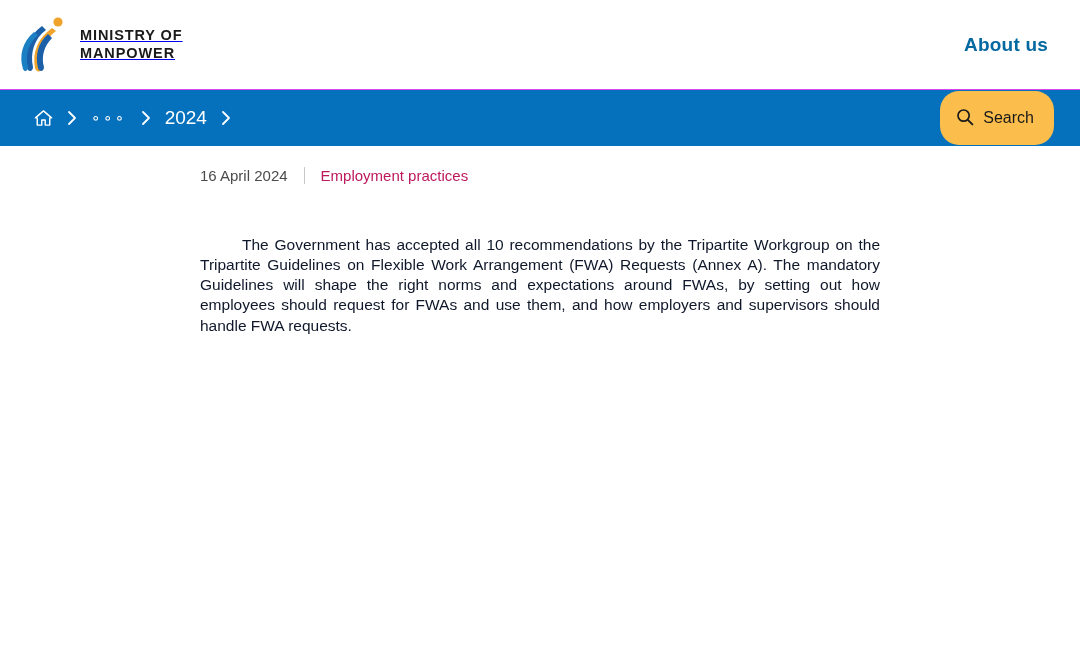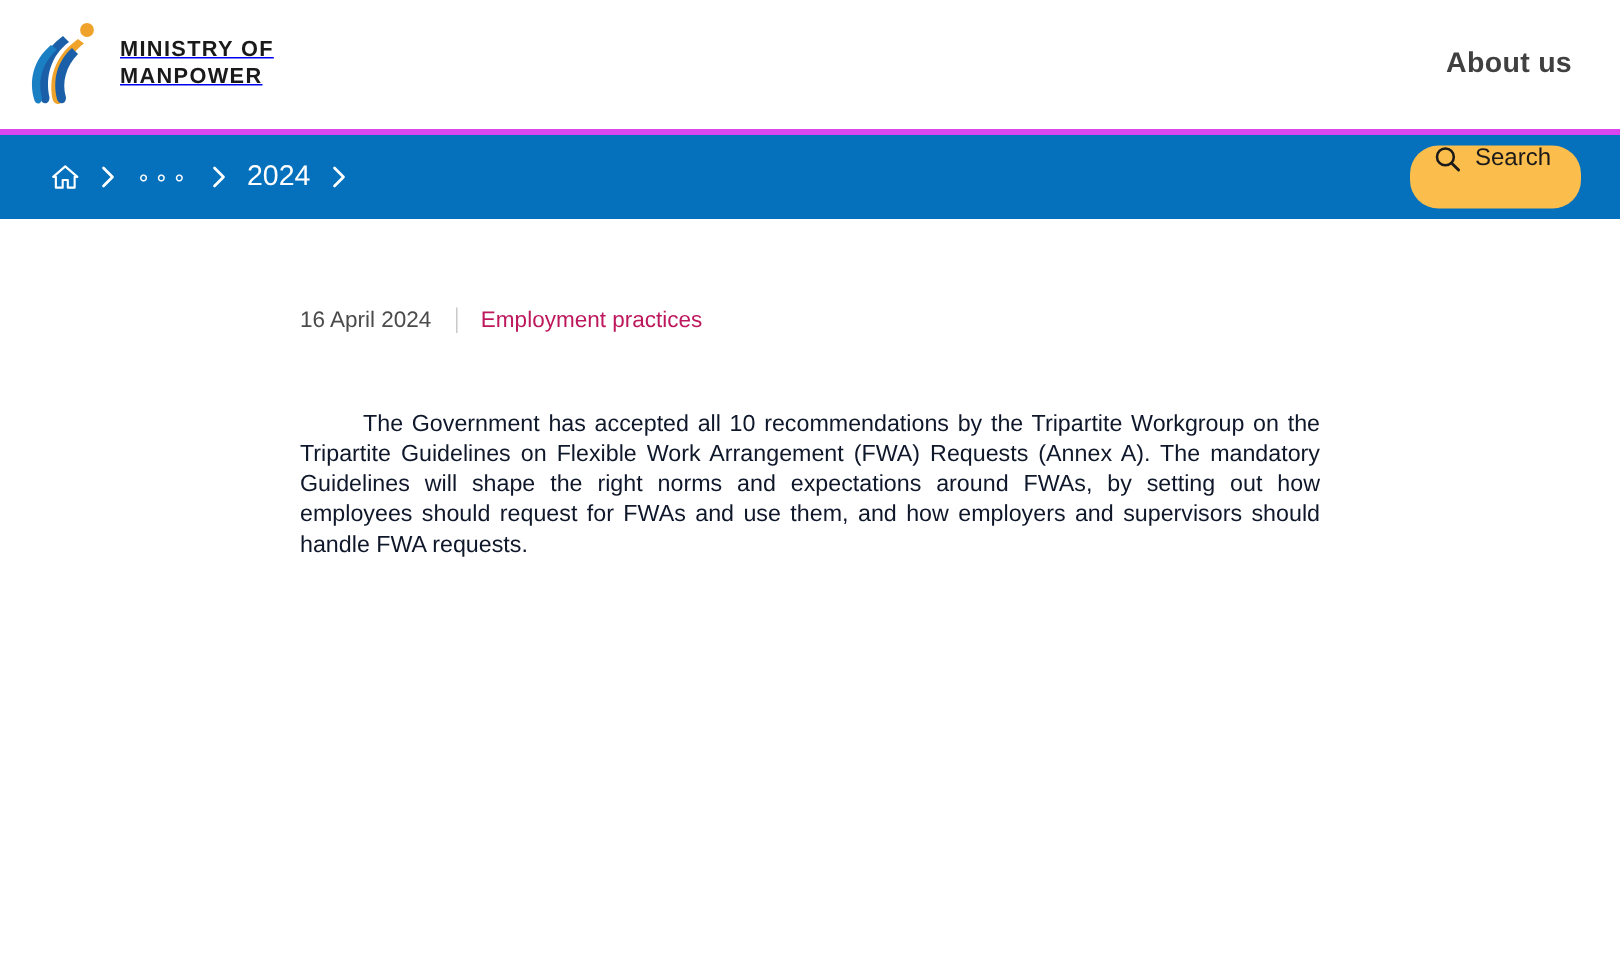--- a/index.html
+++ b/index.html
@@ -14,21 +14,21 @@
   }
 
   
   .top-header {
     height: 90px;
     background: #ffffff;
     display: flex;
     align-items: center;
     justify-content: space-between;
     padding: 0 24px 0 18px;
-    border-bottom: 4px solid #d946ef;
+    border-bottom: 1px solid #d946ef;
   }
   .logo-block {
     display: flex;
     align-items: center;
     gap: 10px;
   }
   .logo-mark {
     width: 52px;
     height: 58px;
     position: relative;
@@ -38,21 +38,21 @@
     font-family: "Liberation Sans", sans-serif;
     font-size: 14.5px;
     font-weight: 700;
     letter-spacing: 0.9px;
     color: #1a1a1a;
     line-height: 1.22;
   }
   .about-us {
     font-size: 19px;
     font-weight: 700;
-    color: #404040;
+    color: #0369a1;
     text-decoration: none;
     letter-spacing: 0.2px;
     padding-right: 8px;
   }
 
   
   .nav-bar {
     height: 56px;
     background: #0571bc;
     display: flex;
@@ -116,25 +116,26 @@
   .ellipsis-crumb {
     letter-spacing: 2.5px;
     font-size: 15px;
   }
 
   .search-button {
     position: absolute;
     right: 26px;
     top: 50%;
     transform: translateY(-50%);
-    height: 42px;
+    height: 54px;
     background: #fbbd4c;
     border: none;
     border-radius: 19px;
     display: flex;
+    align-items: center;
     gap: 9px;
     padding: 0 20px 0 16px;
     cursor: pointer;
     font-family: "Liberation Sans", sans-serif;
   }
   .search-label {
     font-size: 16px;
     color: #1a1a1a;
     font-weight: 400;
   }
@@ -151,21 +152,21 @@
     color: #1a1a1a;
     letter-spacing: -0.2px;
     margin: 0;
     padding-top: 76px;
     max-width: 700px;
   }
   .meta-row {
     display: flex;
     align-items: center;
     gap: 0;
-    margin-top: 59px;
+    margin-top: 21px;
   }
   .meta-date {
     font-size: 15px;
     color: #4b4b4b;
   }
   .meta-divider {
     width: 1px;
     height: 17px;
     background: #c9c9c9;
     margin: 0 16px;

